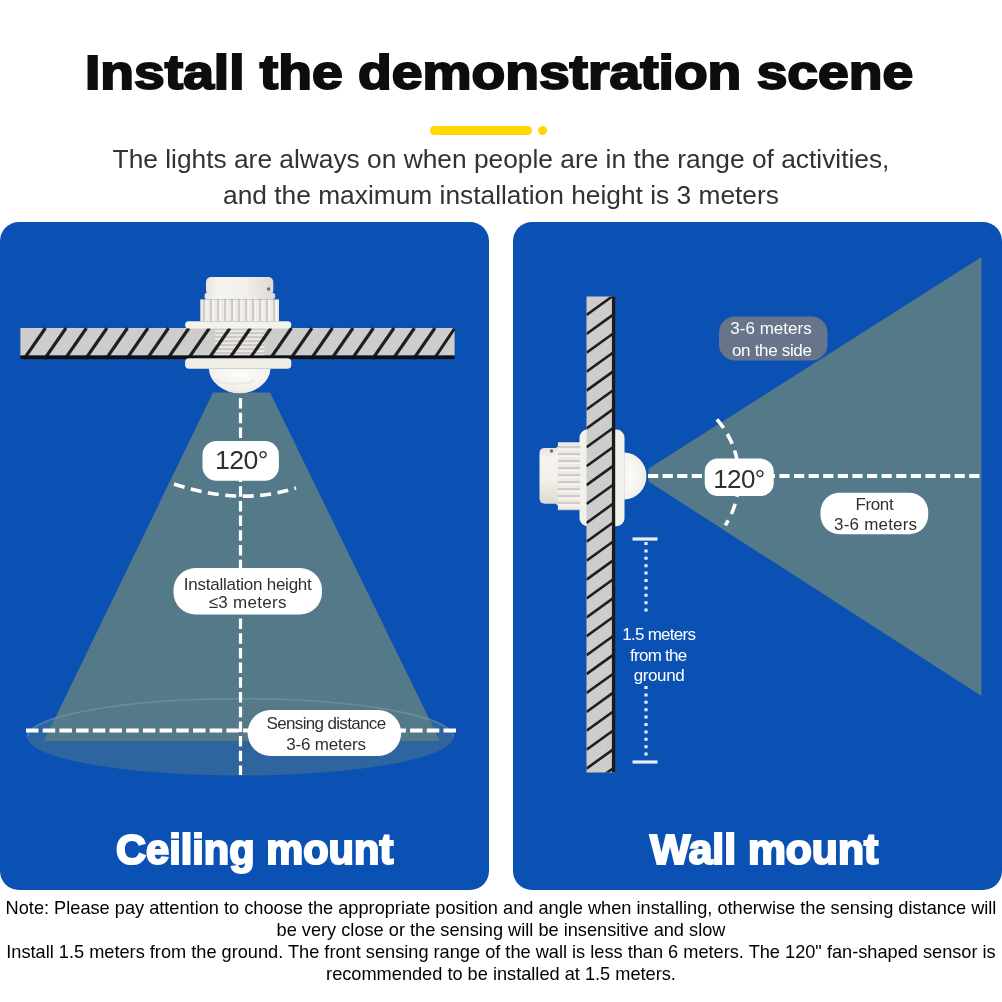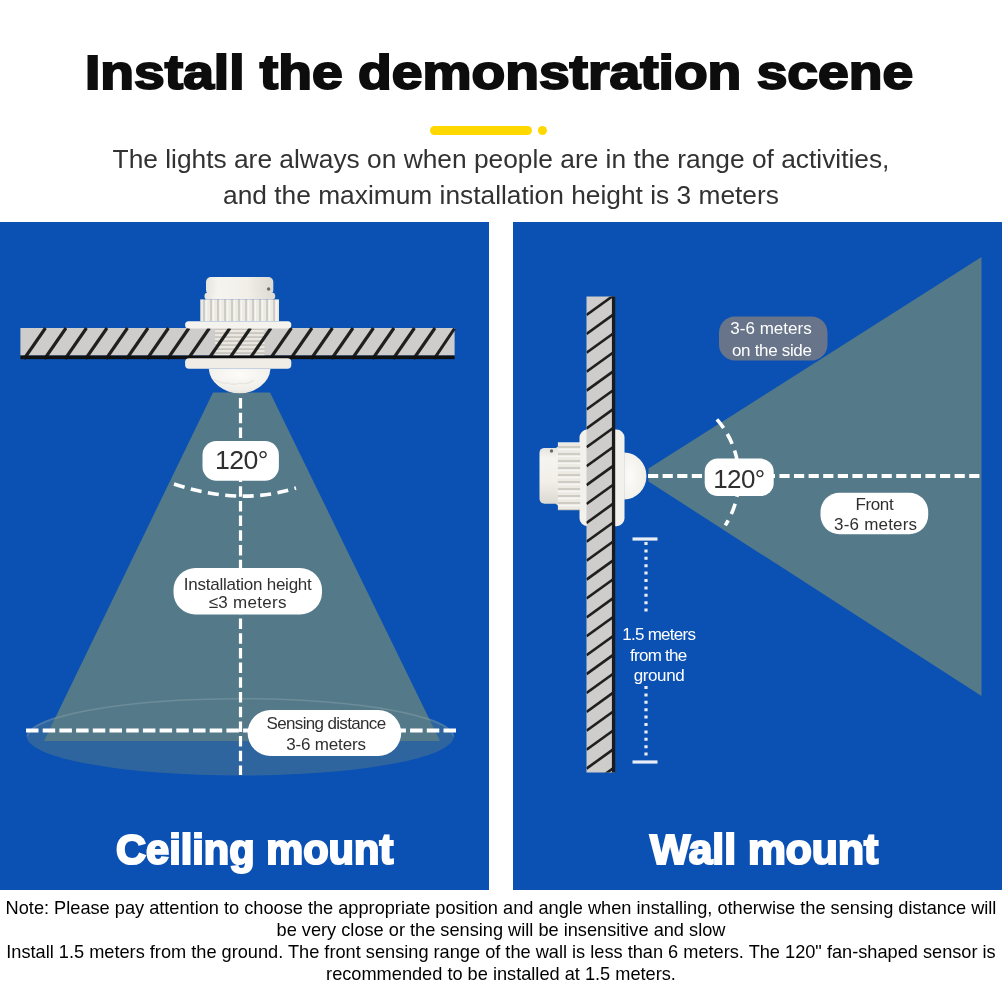--- a/index.html
+++ b/index.html
@@ -6,21 +6,21 @@
   body{width:1002px;height:1002px;position:relative;background:#ffffff;overflow:hidden;
        font-family:"Liberation Sans", sans-serif;}
   .abs{position:absolute;}
   #title{left:85.2px;top:48.7px;width:900px;font-size:47.7px;line-height:47.7px;font-weight:bold;color:#0d0d0d;
          -webkit-text-stroke:2px #0d0d0d;white-space:nowrap;
          transform:scaleX(1.1575);transform-origin:0 0;}
   #ybar{left:430px;top:126px;width:102px;height:9px;border-radius:4.5px;background:#ffd800;}
   #ydot{left:538px;top:126px;width:9px;height:9px;border-radius:50%;background:#ffd800;}
   #sub{left:0;top:141.2px;width:1002px;text-align:center;color:#323232;
        font-size:25.1px;line-height:36px;transform:scaleX(1.0488);transform-origin:50% 0;}
-  .panel{top:222px;width:489px;height:668px;background:#0b51b4;}
+  .panel{top:222px;width:489px;height:668px;background:#0b51b4;border-radius:19px;}
   #lp{left:0;}
   #rp{left:513px;}
   .mount{color:#ffffff;font-weight:bold;font-size:42.3px;line-height:42.3px;
          -webkit-text-stroke:2.2px #ffffff;white-space:nowrap;transform-origin:0 0;}
   #cm{left:116px;top:829.2px;transform:scaleX(0.9834);}
   #wm{left:650px;top:829.3px;transform:scaleX(1.008);}
   #note{left:0;top:896.5px;width:1002px;text-align:center;color:#000000;
         font-size:18.2px;line-height:22px;letter-spacing:0px;}
 </style>
 </head>

